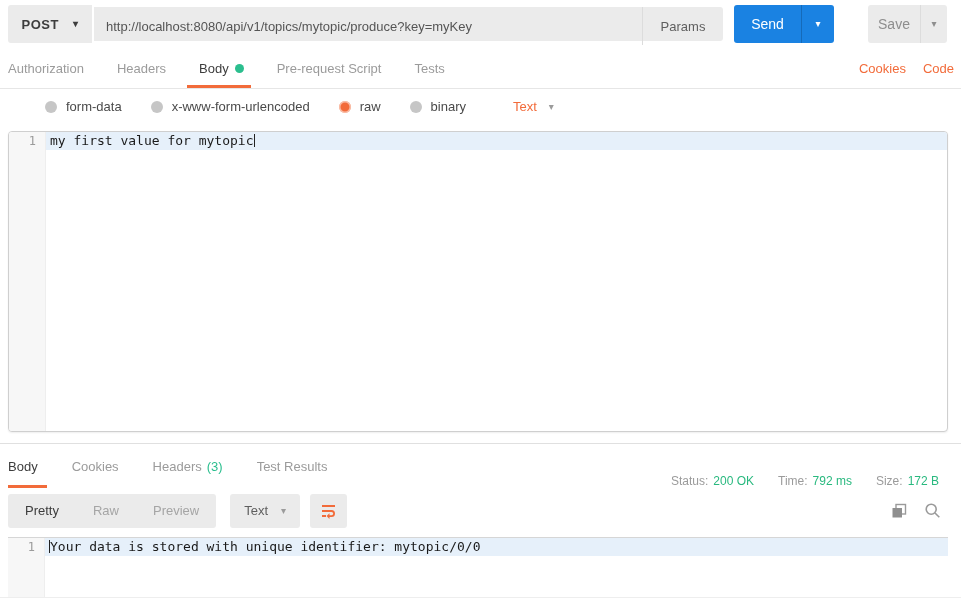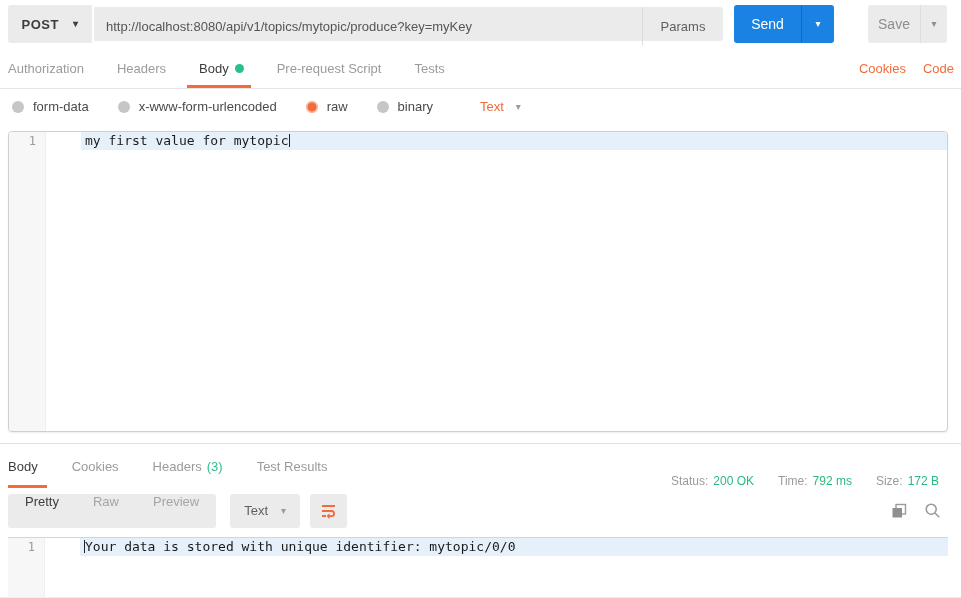--- a/index.html
+++ b/index.html
@@ -59,58 +59,58 @@
   }
   .rtab.active { color:#3d3d3d; }
   .rtab.active::after {
     content:""; position:absolute; left:-12px; right:-7px; bottom:0; height:3px; background:#f26b3a;
   }
   .dot { width:9px; height:9px; border-radius:50%; background:#2bbe8e; }
   .tab-links { margin-left:auto; display:flex; align-items:center; gap:17px; }
   .tab-links span { color:#f26b3a; cursor:pointer; }
 
   
-  .body-type-row { height:35px; display:flex; align-items:center; padding:0 12px; }
+  .body-type-row { height:35px; display:flex; align-items:center; padding:0 12px;margin-left:33px; }
   .radio-item { display:flex; align-items:center; gap:9px; margin-right:29px; cursor:pointer; color:#4a4a4a; }
   .radio { width:12px; height:12px; border-radius:50%; background:#c6c6c6; }
   .radio.checked { background:#f26b3a; box-shadow:inset 0 0 0 1.5px rgba(255,255,255,.55); }
   .format-select { display:flex; align-items:center; gap:12px; margin-left:18px; cursor:pointer; }
   .format-select .fmt { color:#f26b3a; }
   .format-select .chev { color:#9b9b9b; }
 
   
   .editor {
     margin:7px 13px 0 8px; height:301px; border:1px solid #cfcfcf; border-radius:4px;
     background:#fff; display:flex; overflow:hidden; box-shadow:0 1px 2px rgba(0,0,0,.07);
   }
   .gutter {
     width:37px; background:#f7f7f7; border-right:1px solid #eee; color:#9b9b9b;
     font-family:"DejaVu Sans Mono", monospace; font-size:12px; text-align:right;
     padding:2px 9px 0 0; flex-shrink:0;
   }
-  .code-area { flex:1; font-family:"DejaVu Sans Mono", monospace; font-size:13px; color:#1a1a1a; cursor:text;margin-left:35px; }
+  .code-area { flex:1; font-family:"DejaVu Sans Mono", monospace; font-size:13px; color:#1a1a1a; cursor:text; }
   .code-line { height:18px; line-height:18px; padding:0 0 0 4px; white-space:pre; }
   .code-line.active { background:#e6f0fa; }
   .caret { display:inline-block; width:1px; height:13px; background:#222; vertical-align:-2px; }
 
   
   .response { border-top:1px solid #e0e0e0; margin-top:11px; }
   .response-meta { height:44px; display:flex; align-items:stretch; padding:0 22px 0 8px; }
   .resp-tab { display:flex; align-items:center; margin-right:34px; color:#9b9b9b; cursor:pointer; position:relative; gap:5px; }
   .resp-tab.active { color:#3d3d3d; }
   .resp-tab.active::after { content:""; position:absolute; left:0; right:-9px; bottom:0; height:3px; background:#f26b3a; }
   .resp-tab .count { color:#2bbe8e; }
   .meta-right { margin-left:auto; display:flex; align-items:flex-end; gap:24px; font-size:12px; }
   .meta-item { display:flex; gap:5px; }
   .meta-item .lbl { color:#9b9b9b; }
   .meta-item .val { color:#29b97f; }
 
   .response-toolbar { height:45px; display:flex; align-items:center; padding:0 20px 0 8px; }
   .seg-group { display:flex; background:#ebebeb; border-radius:3px; height:34px; }
-  .seg { padding:0 17px; display:flex; align-items:flex-start; color:#a5a5a5; cursor:pointer; }
+  .seg { padding:0 17px; display:flex; align-items:center; color:#a5a5a5; cursor:pointer; }
   .seg.active { color:#3d3d3d; }
   .resp-format {
     height:34px; background:#ebebeb; border-radius:3px; display:flex; align-items:center;
     gap:13px; padding:0 14px; margin-left:14px; cursor:pointer; color:#5f5f5f;
   }
   .resp-format .chev { color:#9b9b9b; }
   .wrap-btn {
     height:34px; width:37px; background:#ebebeb; border-radius:3px; margin-left:10px;
     display:flex; align-items:center; justify-content:center; cursor:pointer;
   }

